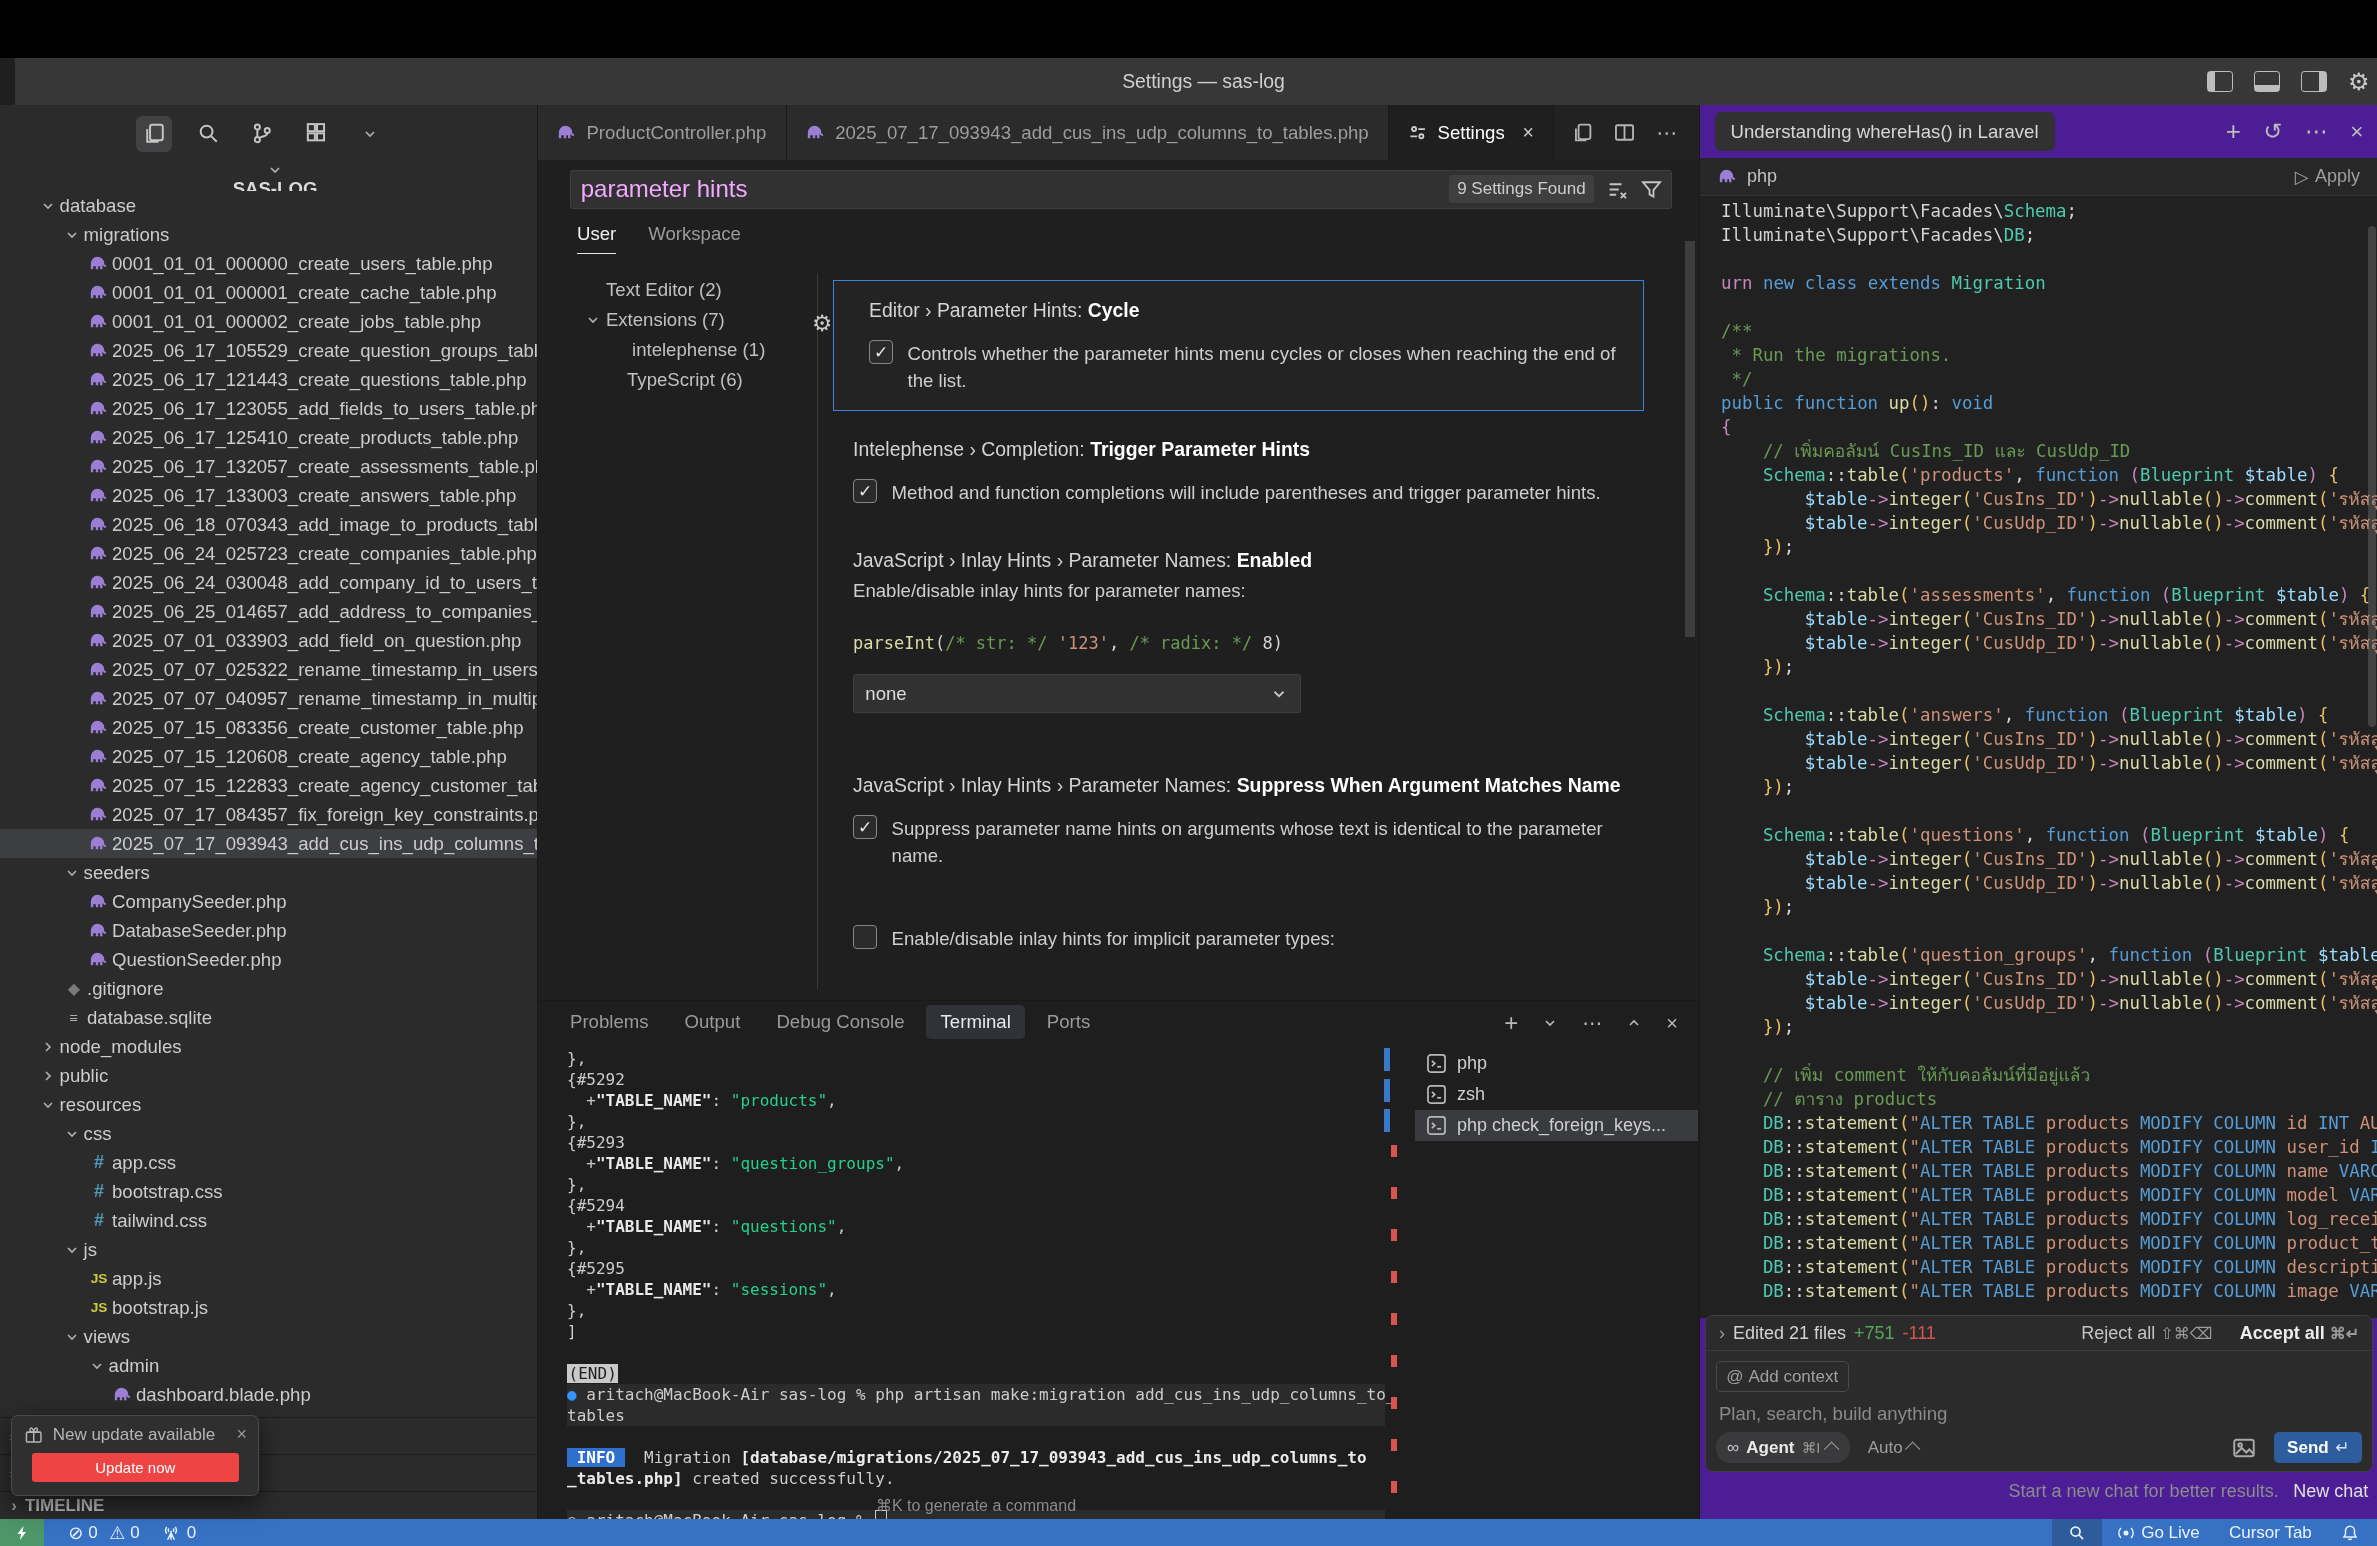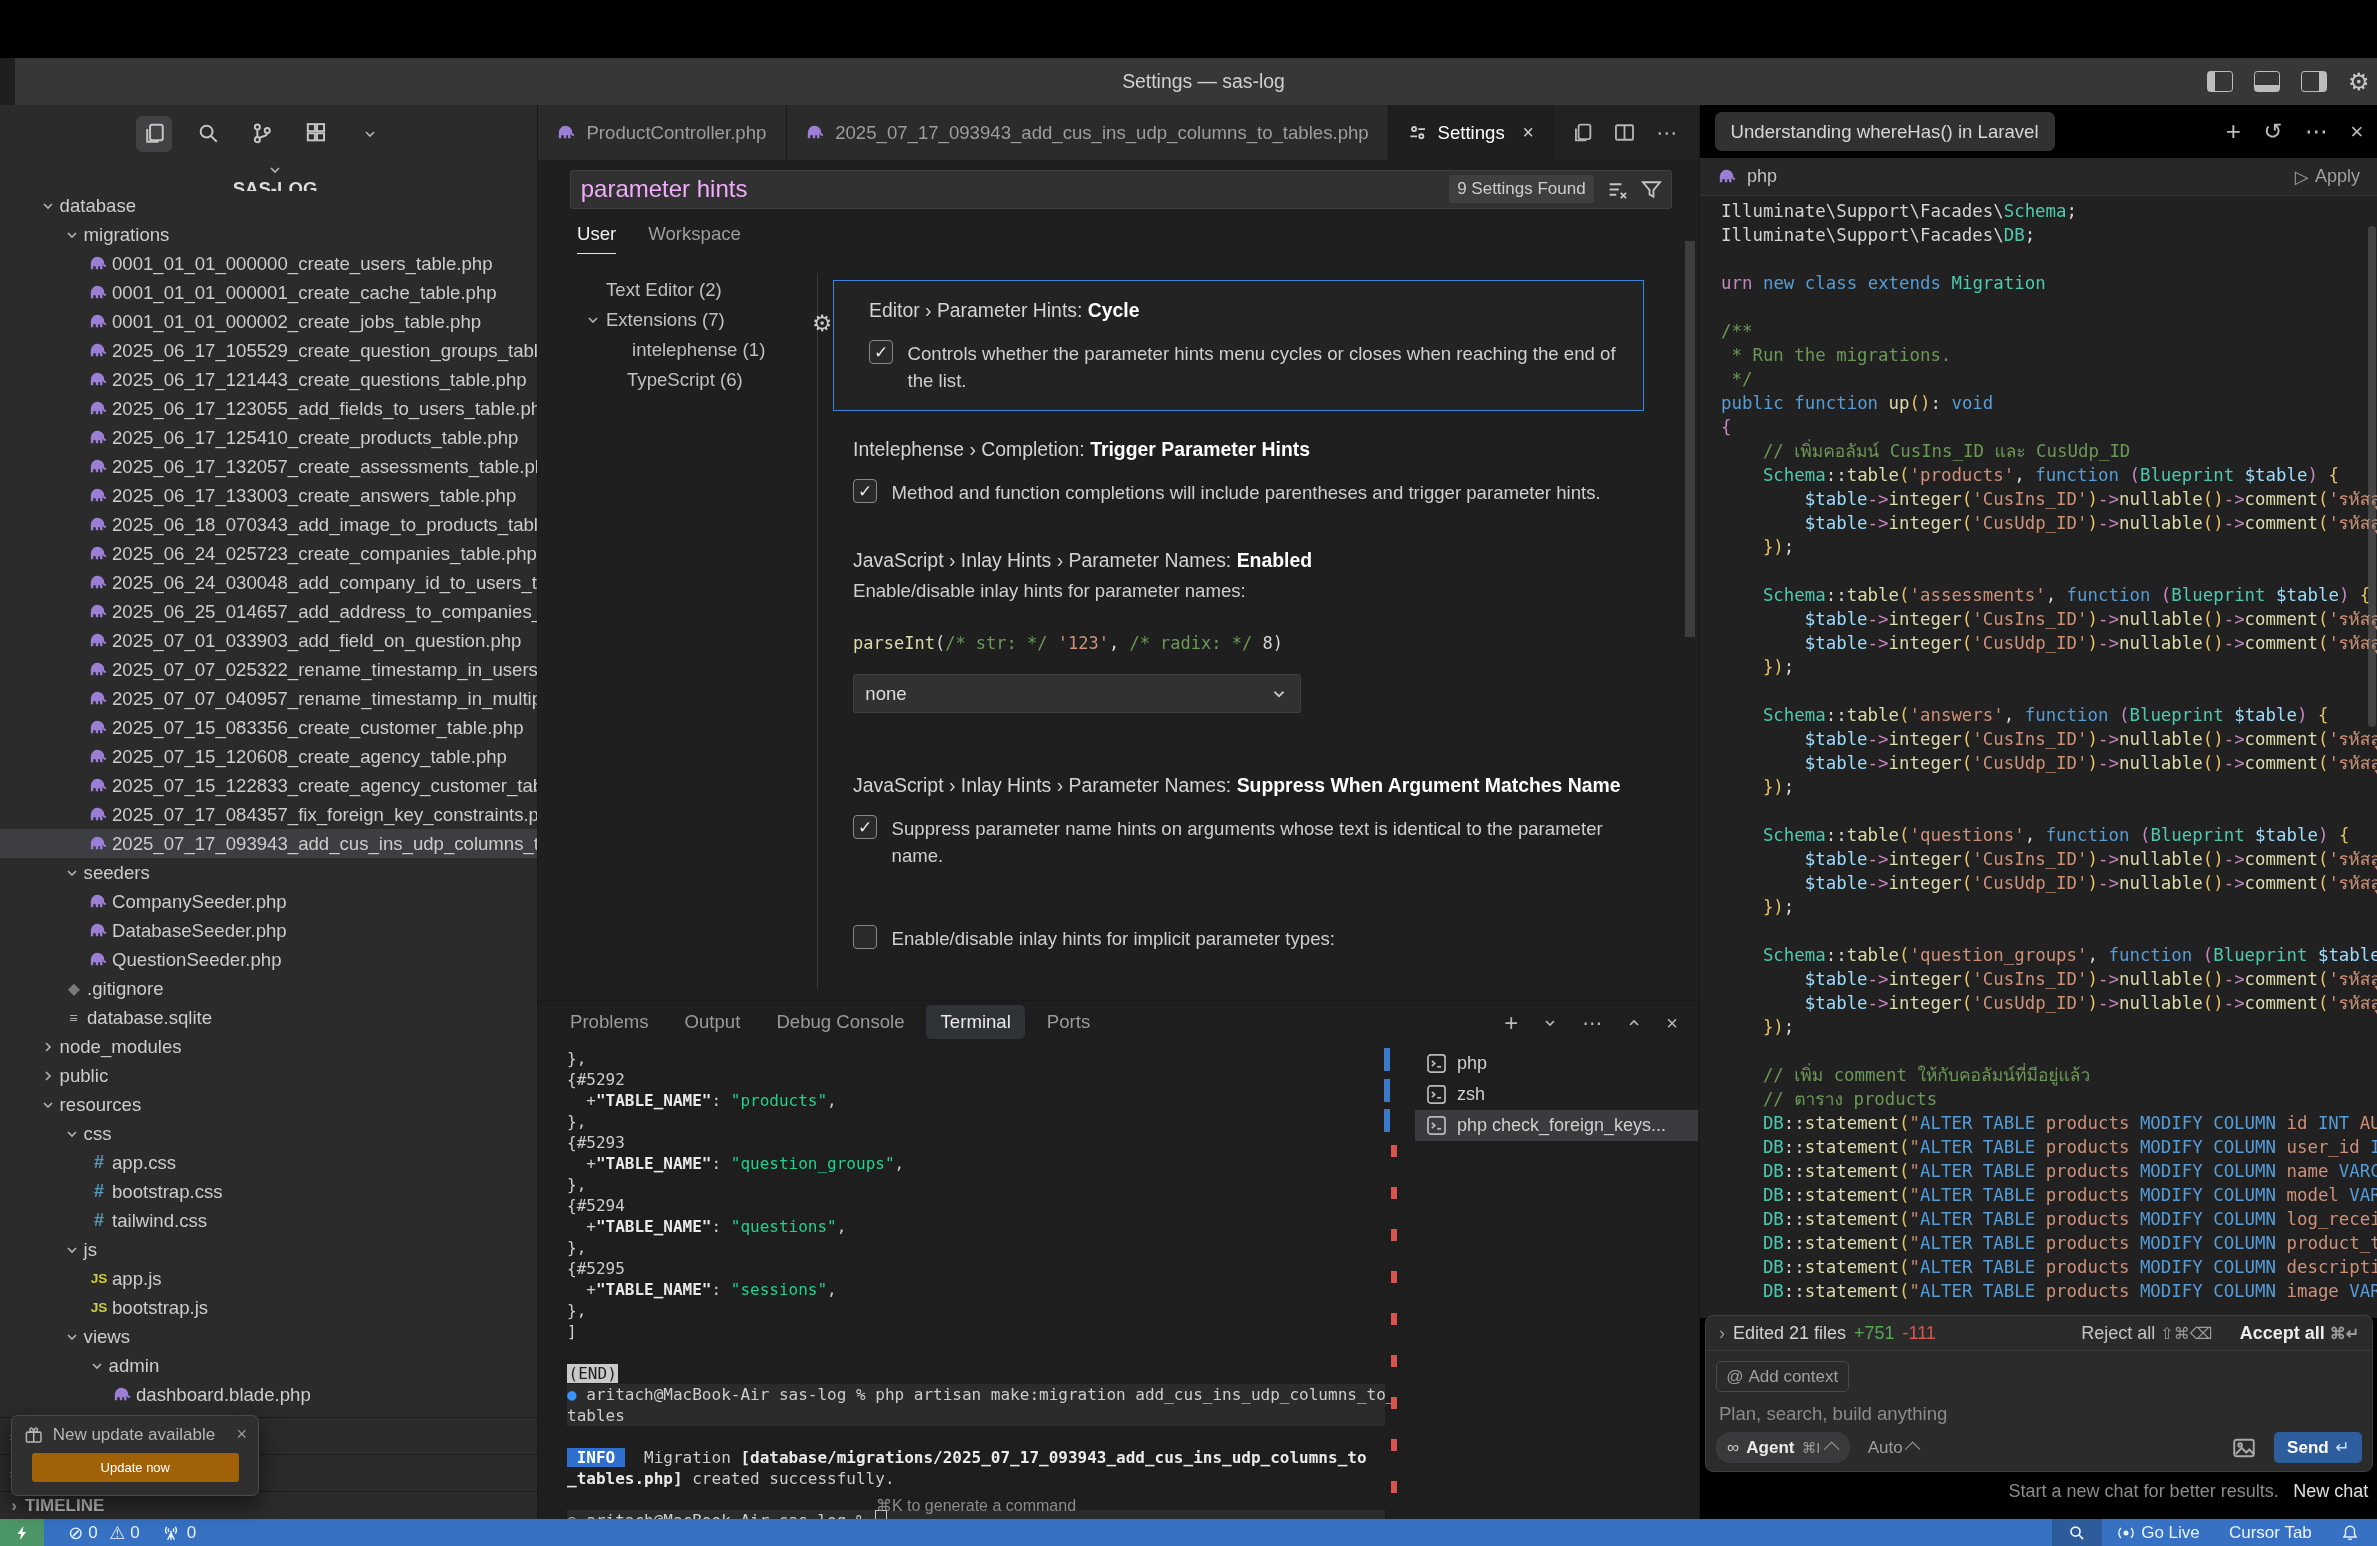--- a/index.html
+++ b/index.html
@@ -35,21 +35,21 @@
   .dbic{color:#b0b0b0;font-size:14.6px;letter-spacing:0.8px;}
   .gitic{color:#7a7a7a;font-size:16px;}
   .botline{position:absolute;left:0;right:0;border-top:0.8px solid #1d1d1d;height:36px;display:flex;align-items:center;}
   #timeline-row{position:absolute;left:0;right:0;top:1386px;height:27.5px;border-top:0.8px solid #1d1d1d;
      display:flex;align-items:center;font-weight:bold;font-size:17px;color:#bdbdbd;}
   
   #notif{position:absolute;left:11.3px;top:1310px;width:246px;height:79px;background:#2f2f30;border:0.8px solid #4a4a4a;
      border-radius:6.5px;z-index:6;box-shadow:0 8px 24px rgba(0,0,0,.55);}
   #notif .r1{display:flex;align-items:center;gap:9.7px;padding:8px 11.3px 0 11.3px;color:#b5b5b5;font-size:17px;}
   #notif .x{margin-left:auto;color:#9a9a9a;font-size:18px;}
-  #notif .btn{margin:8px auto 0 auto;width:207px;height:29px;background:#a16207;color:#fff;font-size:13px;
+  #notif .btn{margin:8px auto 0 auto;width:207px;height:29px;background:#ef4444;color:#fff;font-size:15px;
      border-radius:3.2px;display:flex;align-items:center;justify-content:center;}
   
   #center{width:1161px;flex:none;display:flex;flex-direction:column;background:#1f1f1f;}
   #tabbar{height:55px;background:#222;display:flex;align-items:stretch;flex:none;}
   .etab{display:flex;align-items:center;gap:9.7px;padding:0 19.4px;background:#2b2b2b;border-right:0.8px solid #191919;
         color:#9d9d9d;font-size:18.6px;white-space:nowrap;}
   .etab.active{background:#1f1f1f;color:#fff;}
   .etab .close{margin-left:8px;color:#cfcfcf;font-size:19.4px;}
   #tab-actions{display:flex;align-items:center;gap:21px;padding:0 18px;color:#b5b5b5;}
   
@@ -95,21 +95,21 @@
   .tm-dot{color:#3794ff;}
   .tm-circ{color:#bdbdbd;}
   .tm-cur{display:inline-block;width:9.7px;height:17px;border:1.6px solid #c9c9c9;vertical-align:-3.2px;}
   #term-hint{position:absolute;left:29px;top:495px;width:818px;text-align:center;font-size:16px;color:#8a8a8a;}
   #sessions{position:absolute;left:877px;top:47px;width:283px;}
   .sess{height:31px;display:flex;align-items:center;gap:9.7px;padding-left:11.3px;font-size:18px;color:#cfcfcf;white-space:nowrap;}
   .sess.selected{background:#393b3f;}
   #decor{position:absolute;left:846px;top:47px;width:16px;height:453px;}
   #decor i{position:absolute;display:block;}
   
-  #chat{width:678px;flex:none;background:#000000;border-left:0.8px solid #191919;position:relative;}
+  #chat{width:678px;flex:none;background:#4c1d95;border-left:0.8px solid #191919;position:relative;}
   #chead{height:53px;display:flex;align-items:center;padding:0 14.6px;}
   #ctab{background:#313132;border-radius:6.5px;height:39px;display:flex;align-items:center;padding:0 16px;
         font-size:18.6px;color:#d6d6d6;white-space:nowrap;}
   #cicons{margin-left:auto;display:flex;gap:22.6px;color:#bdbdbd;font-size:22.6px;align-items:center;}
   #cblock-head{height:37px;background:#272727;border-bottom:0.8px solid #333;display:flex;align-items:center;
         padding:0 18px;gap:9.7px;font-size:18px;color:#c2c2c2;}
   #apply{margin-left:auto;color:#9f9f9f;display:flex;gap:6.5px;align-items:center;}
   #code{position:absolute;left:0;top:91px;right:0;height:1119px;background:#212121;overflow:hidden;
         font-size:17.4px;line-height:24px;white-space:pre;padding:3.2px 0 0 21px;}
   .tk-w{color:#d4d4d4}.tk-kw{color:#569cd6}.tk-ty{color:#4ec9b0}.tk-fn{color:#dcdcaa}.tk-str{color:#ce9178}

